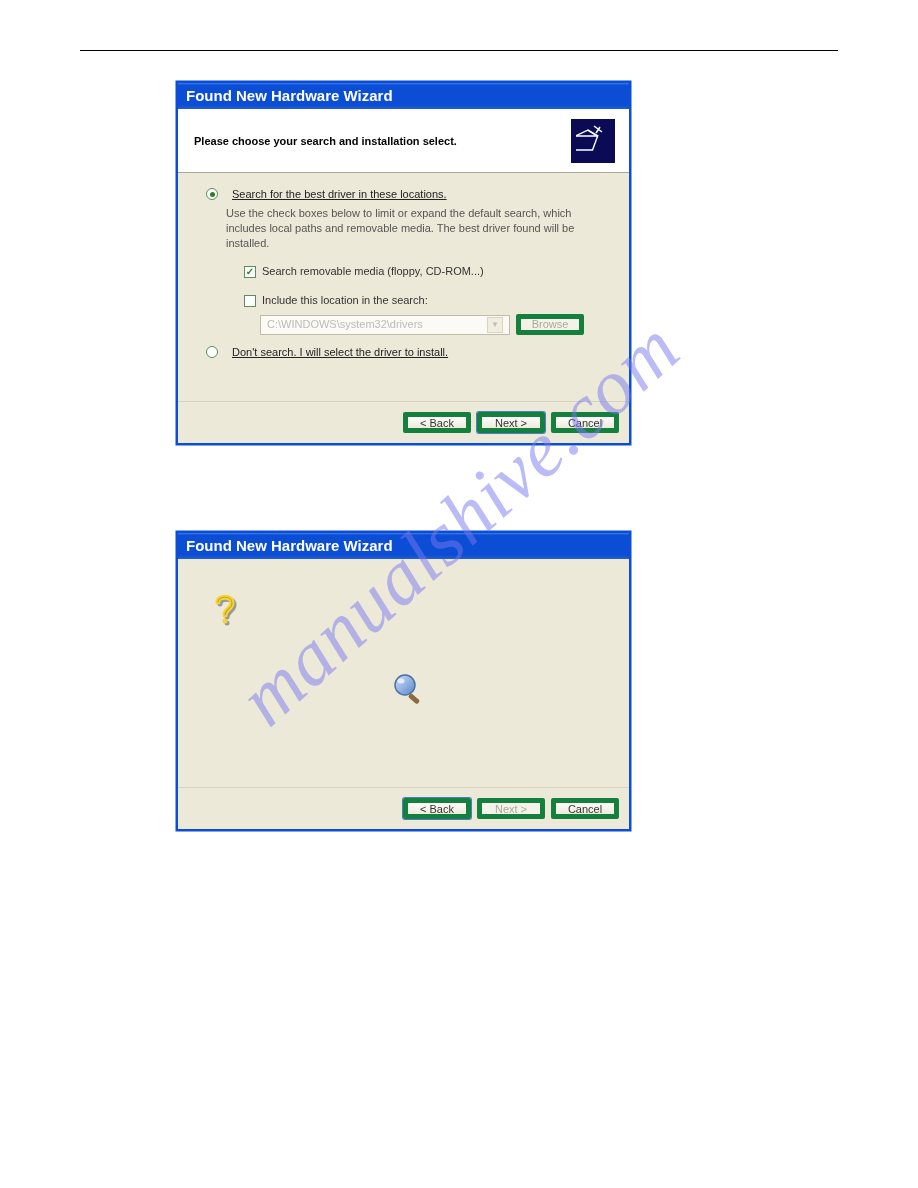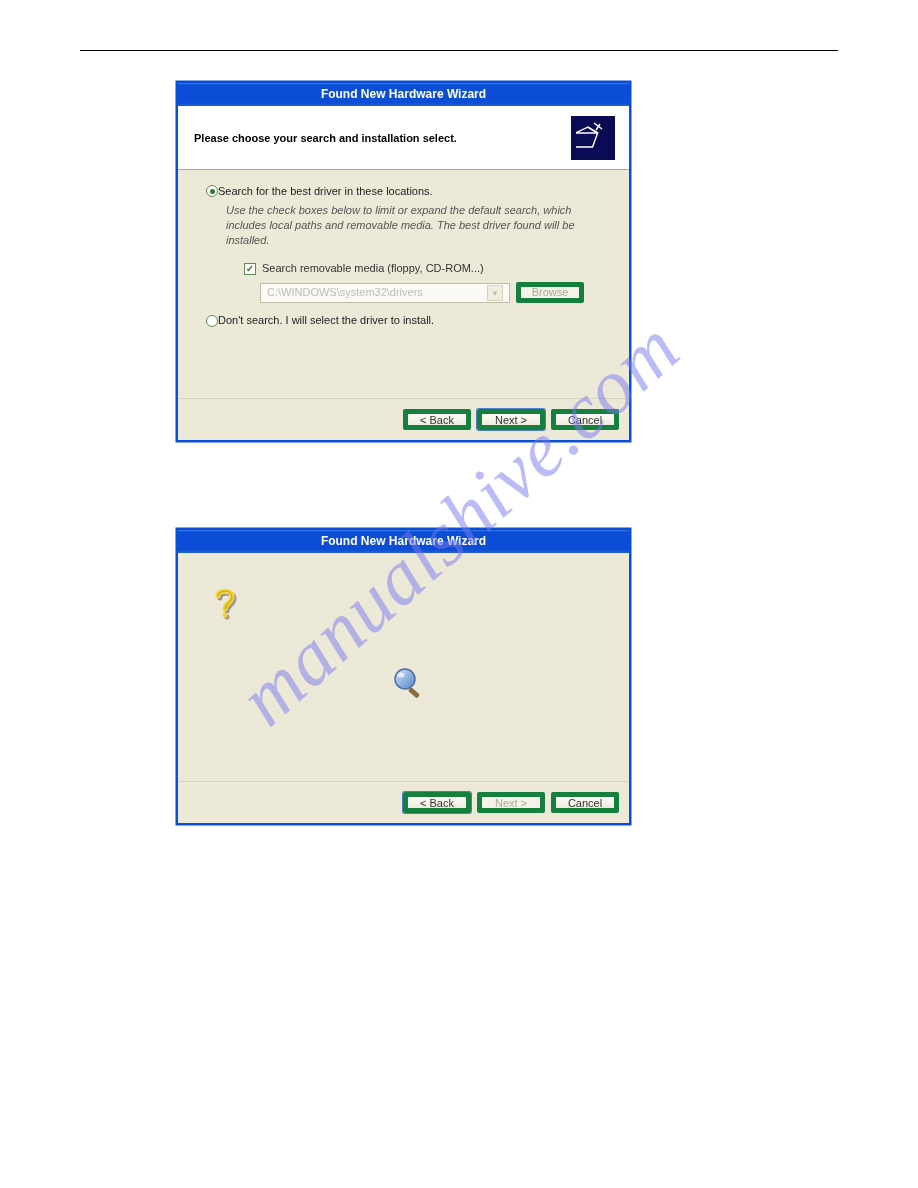--- a/index.html
+++ b/index.html
@@ -29,23 +29,22 @@
     border: 2px solid #0b4ed5;
     background: #ece9d8;
     font-size: 11px;
     color: #000;
     box-shadow: 0 0 0 0.5px #0b4ed5;
   }
   .titlebar {
     background: linear-gradient(180deg, #3a80f0 0%, #0b4ed5 8%, #0b4ed5 85%, #2560d0 100%);
     color: #fff;
     font-weight: bold;
-    font-size: 12px;
+    font-size: 15px;
     padding: 4px 8px 5px 8px;
-    text-align: center;
   }
   .header-band {
     background: #fff;
     border-bottom: 1px solid #aca899;
     display: flex;
     justify-content: space-between;
     align-items: center;
     padding: 10px 14px 10px 16px;
     height: 64px;
   }
@@ -64,43 +63,43 @@
   .body-area {
     padding: 14px 18px 4px 28px;
     min-height: 228px;
     color: #3a3a3a;
     font-size: 11px;
     line-height: 1.35;
   }
   .radio-row {
     display: flex;
     align-items: center;
-    gap: 0;
+    gap: 14px;
     margin-bottom: 4px;
     color: #222;
+    text-decoration: underline;
   }
   .radio-circle {
     width: 12px; height: 12px;
     border: 1px solid #5c8e5c;
     border-radius: 50%;
     display: inline-flex;
     align-items: center;
     justify-content: center;
     background: #fff;
   }
   .radio-circle.checked::after {
     content: "";
     width: 5px; height: 5px;
     border-radius: 50%;
     background: #2a7e2a;
   }
   .sub-text {
     margin: 2px 8px 10px 20px;
     color: #555;
-    font-style: italic;
   }
   .checkbox-row {
     display: flex;
     align-items: center;
     gap: 6px;
     margin: 14px 0 3px 38px;
     color: #333;
   }
   .cb {
     width: 12px; height: 12px;
@@ -220,20 +219,24 @@
         <div class="radio-row">
           <span class="radio-circle checked"></span>
           <span>Search for the best driver in these locations.</span>
         </div>
         <div class="sub-text">Use the check boxes below to limit or expand the default search, which includes local paths and removable media. The best driver found will be installed.</div>
 
         <div class="checkbox-row">
           <span class="cb checked"></span>
           <span>Search removable media (floppy, CD-ROM...)</span>
         </div>
+        <div class="checkbox-row">
+          <span class="cb"></span>
+          <span>Include this location in the search:</span>
+        </div>
 
         <div class="path-row">
           <div class="path-input">
             <span>C:\WINDOWS\system32\drivers</span>
             <span class="dd-arrow">▾</span>
           </div>
           <span class="btn disabled">Browse</span>
         </div>
 
         <div class="radio-row" style="margin-top:8px">

